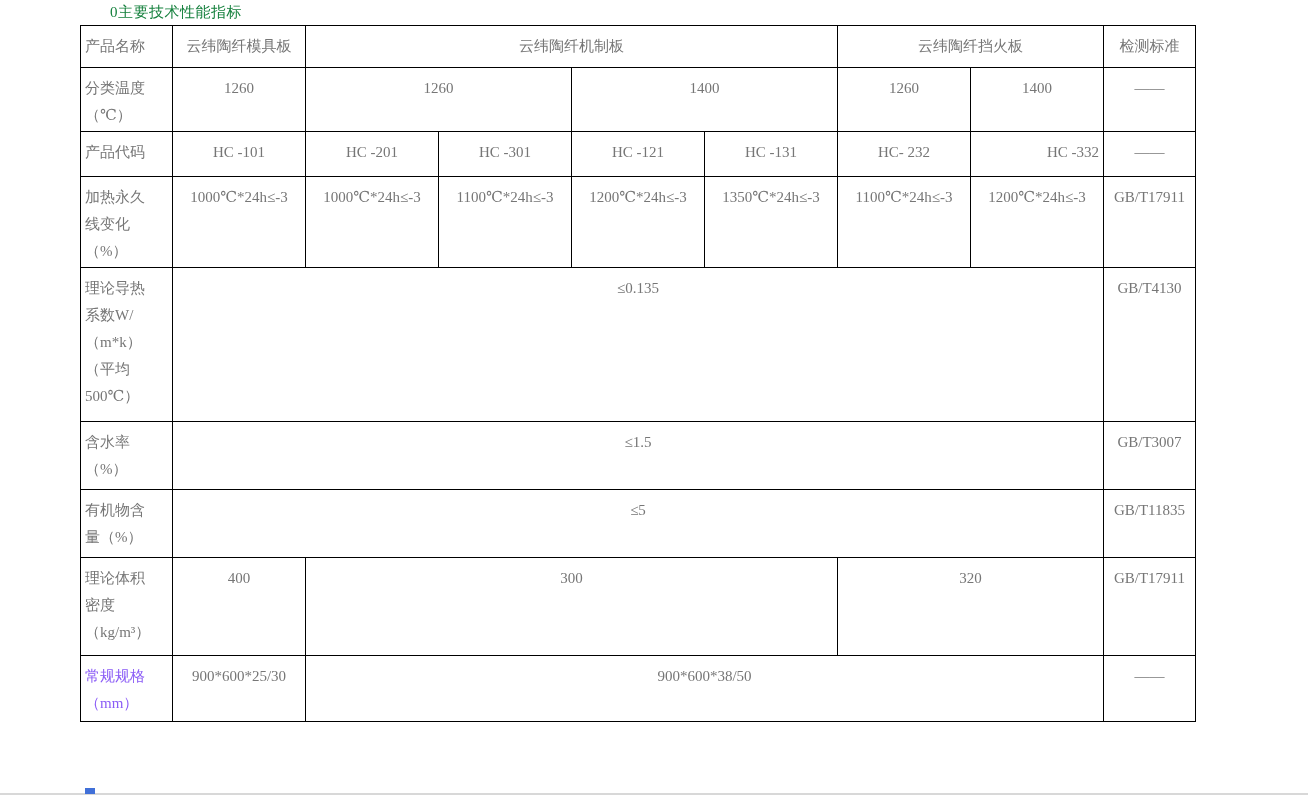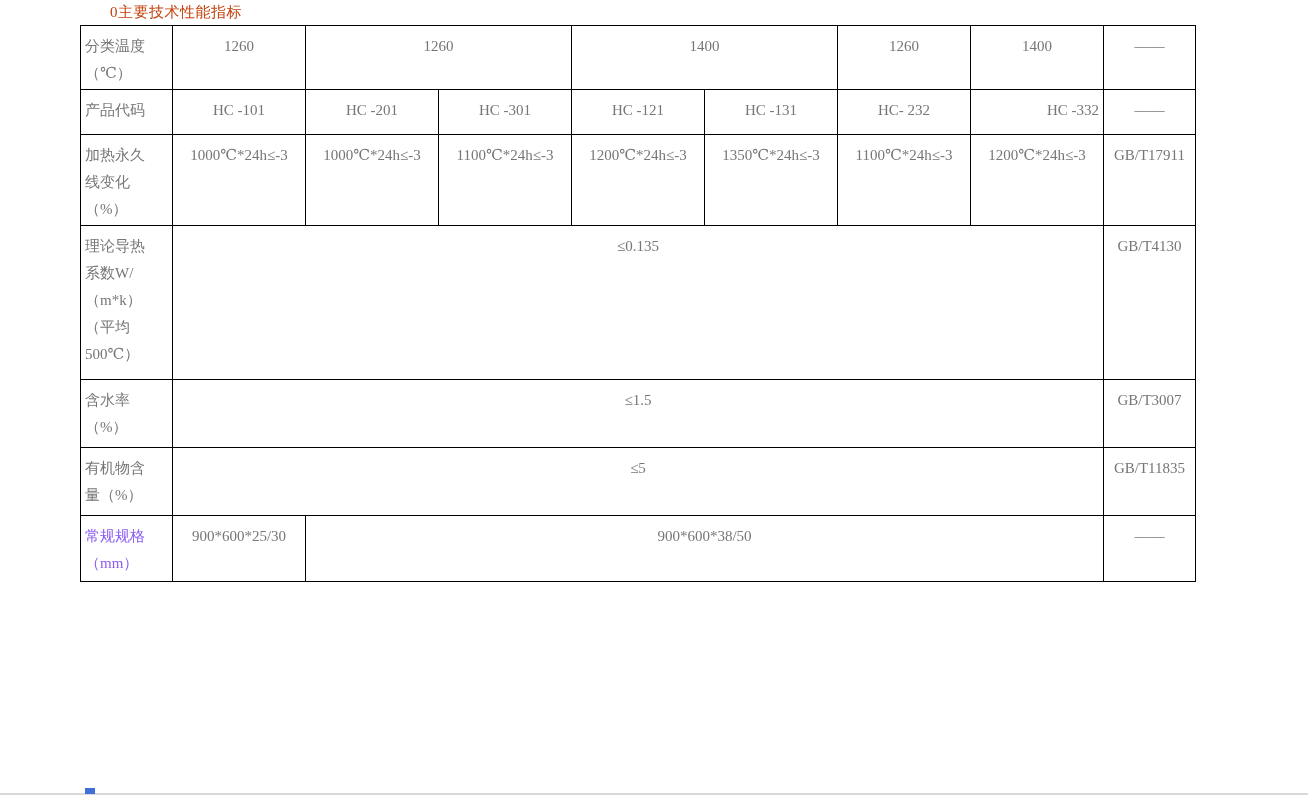--- a/index.html
+++ b/index.html
@@ -60,36 +60,43 @@
     top: 788px;
     width: 10px;
     height: 6px;
   }
 </style>
 </head>
 <body>
 
 <div class="page">
 
-  <div class="doc-title" style="color: #c2410c;">0主要技术性能指标</div>
+  <div class="doc-title" style="color: #15803d;">0主要技术性能指标</div>
 
   <table class="spec">
     <colgroup>
       <col style="width:92px">
       <col style="width:133px">
         <col style="width:133px">
         <col style="width:133px">
       <col style="width:133px">
         <col style="width:133px">
         <col style="width:133px">
       <col style="width:133px">
       <col style="width:92px">
     </colgroup>
 
     <tbody>
+        <tr style="height:42px">
+      <td class="lbl" style="border-color: rgb(0, 0, 0); color: rgb(118, 118, 118);">产品名称</td>
+      <td class="val" colspan="1" style="border-color: rgb(0, 0, 0); color: rgb(118, 118, 118);">云纬陶纤模具板</td>
+      <td class="val" colspan="4" style="border-color: rgb(0, 0, 0); color: rgb(118, 118, 118);">云纬陶纤机制板</td>
+      <td class="val" colspan="2" style="border-color: rgb(0, 0, 0); color: rgb(118, 118, 118);">云纬陶纤挡火板</td>
+      <td class="std" style="border-color: rgb(0, 0, 0); color: rgb(118, 118, 118);">检测标准</td>
+    </tr>
 
     <tr style="height:64px">
       <td class="lbl" style="border-color: rgb(0, 0, 0); color: rgb(118, 118, 118);">分类温度
 （℃）</td>
       <td class="val" colspan="1" style="border-color: rgb(0, 0, 0); color: rgb(118, 118, 118);">1260</td>
       <td class="val" colspan="2" style="border-color: rgb(0, 0, 0); color: rgb(118, 118, 118);">1260</td>
       <td class="val" colspan="2" style="border-color: rgb(0, 0, 0); color: rgb(118, 118, 118);">1400</td>
       <td class="val" colspan="1" style="border-color: rgb(0, 0, 0); color: rgb(118, 118, 118);">1260</td>
       <td class="val" colspan="1" style="border-color: rgb(0, 0, 0); color: rgb(118, 118, 118);">1400</td>
       <td class="std" style="border-color: rgb(0, 0, 0); color: rgb(118, 118, 118);">——</td>
@@ -138,20 +145,29 @@
       <td class="std" style="border-color: rgb(0, 0, 0); color: rgb(118, 118, 118);">GB/T3007</td>
     </tr>
 
     <tr style="height:68px">
       <td class="lbl" style="border-color: rgb(0, 0, 0); color: rgb(118, 118, 118);">有机物含
 量（%）</td>
       <td class="val" colspan="7" style="border-color: rgb(0, 0, 0); color: rgb(118, 118, 118);">≤5</td>
       <td class="std" style="border-color: rgb(0, 0, 0); color: rgb(118, 118, 118);">GB/T11835</td>
     </tr>
 
+    <tr style="height:98px">
+      <td class="lbl" style="border-color: rgb(0, 0, 0); color: rgb(118, 118, 118);">理论体积
+密度
+（kg/m³）</td>
+      <td class="val" colspan="1" style="border-color: rgb(0, 0, 0); color: rgb(118, 118, 118);">400</td>
+      <td class="val" colspan="4" style="border-color: rgb(0, 0, 0); color: rgb(118, 118, 118);">300</td>
+      <td class="val" colspan="2" style="border-color: rgb(0, 0, 0); color: rgb(118, 118, 118);">320</td>
+      <td class="std" style="border-color: rgb(0, 0, 0); color: rgb(118, 118, 118);">GB/T17911</td>
+    </tr>
 
     <tr style="height:66px">
       <td class="lbl" style="border-color: rgb(0, 0, 0); color: #8b5cf6;">常规规格
 （mm）</td>
       <td class="val" colspan="1" style="border-color: rgb(0, 0, 0); color: rgb(118, 118, 118);">900*600*25/30</td>
       <td class="val" colspan="6" style="border-color: rgb(0, 0, 0); color: rgb(118, 118, 118);">900*600*38/50</td>
       <td class="std" style="border-color: rgb(0, 0, 0); color: rgb(118, 118, 118);">——</td>
     </tr>
 
   </tbody>

